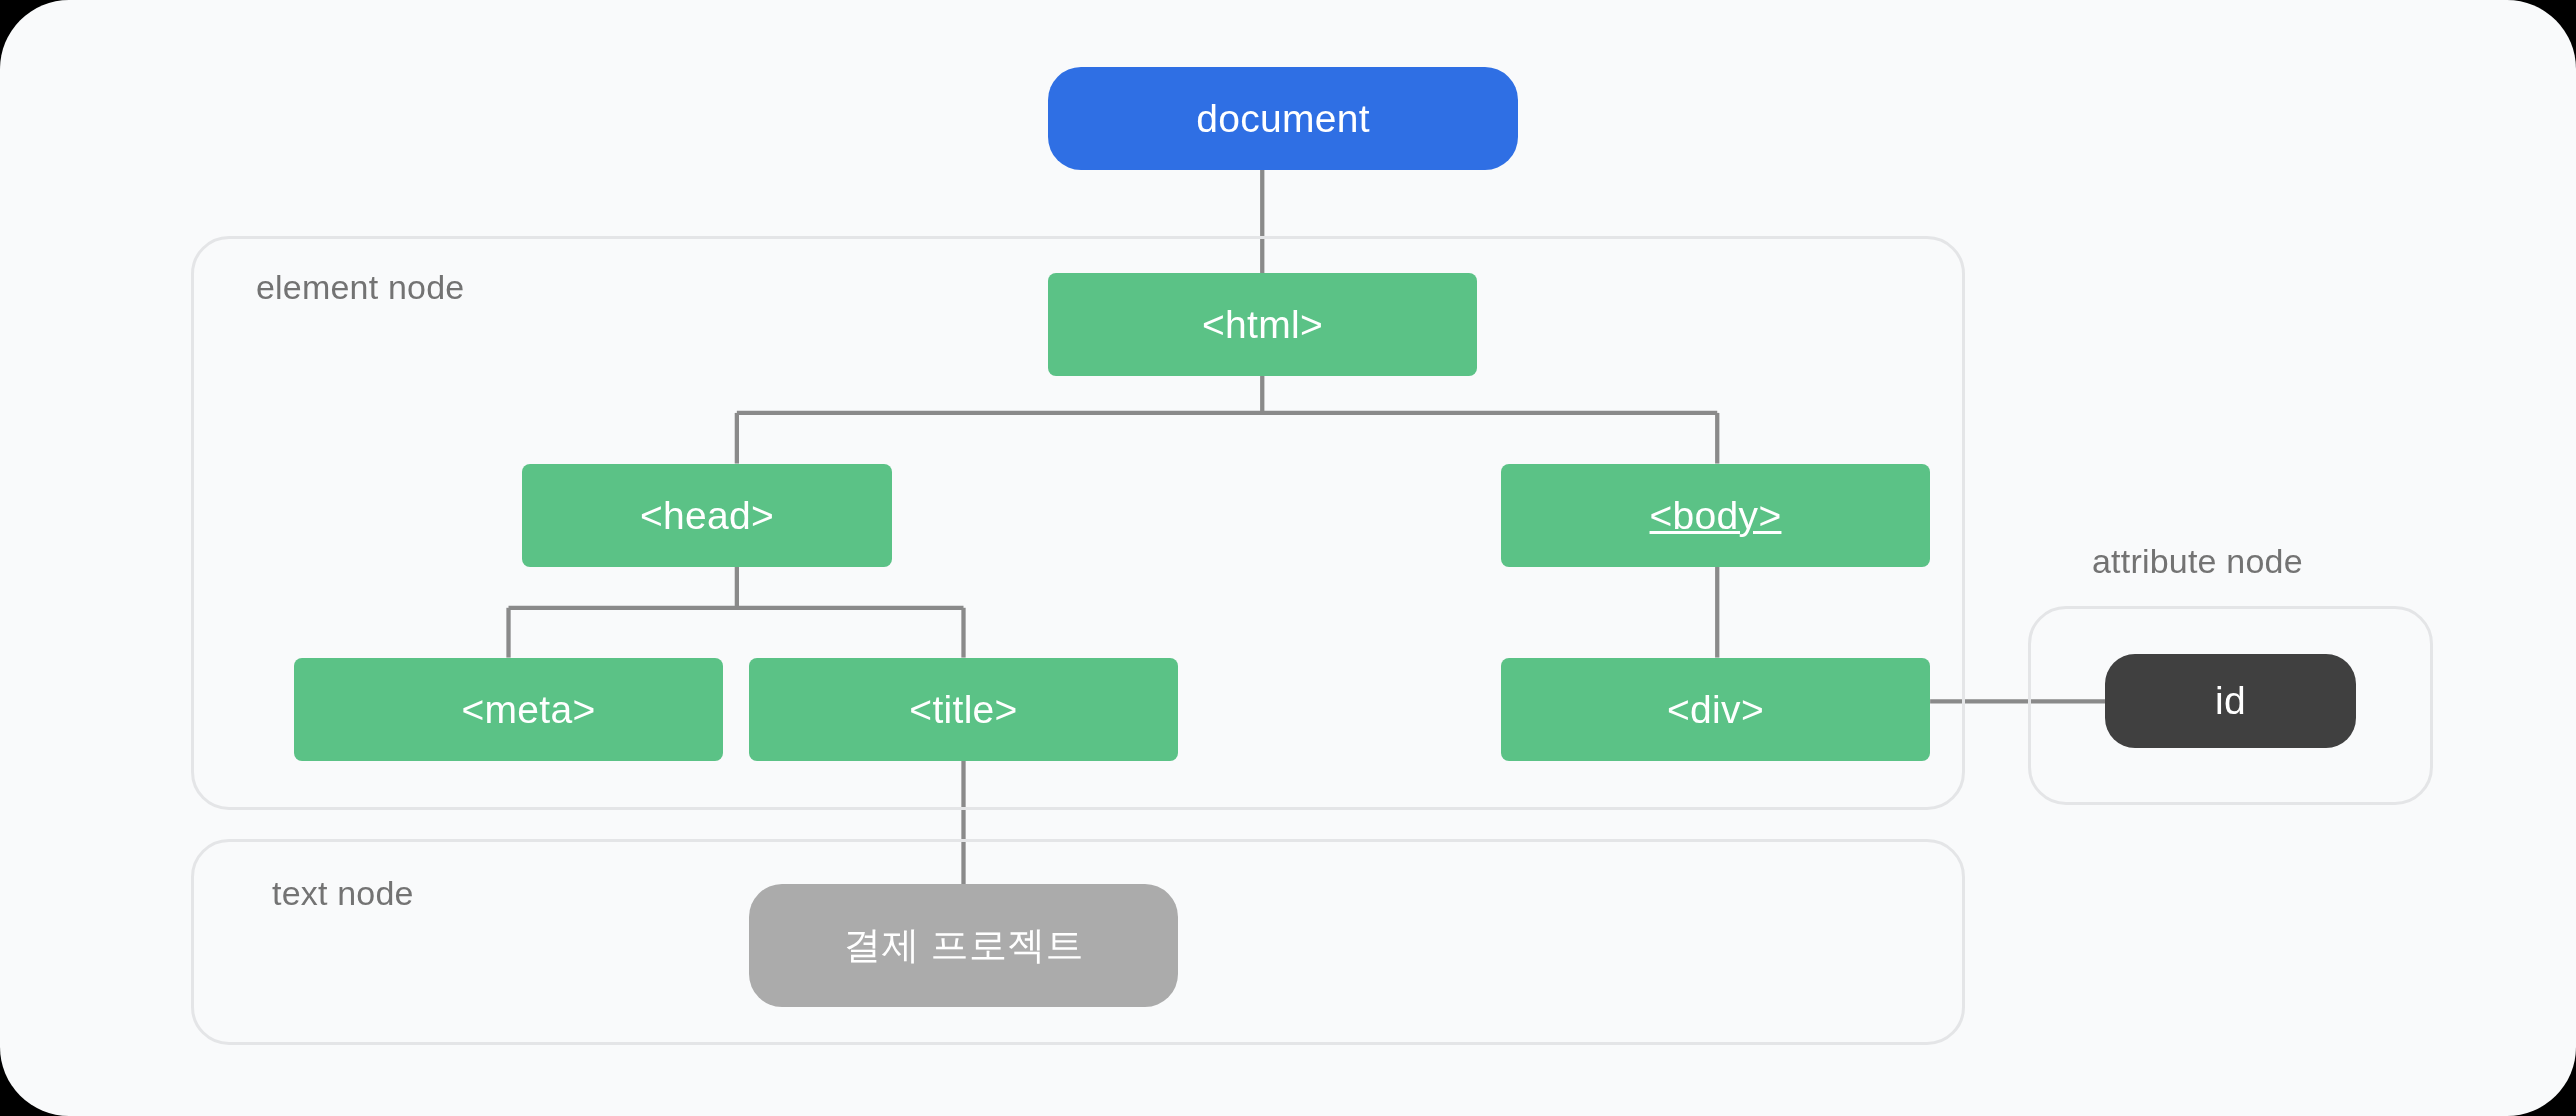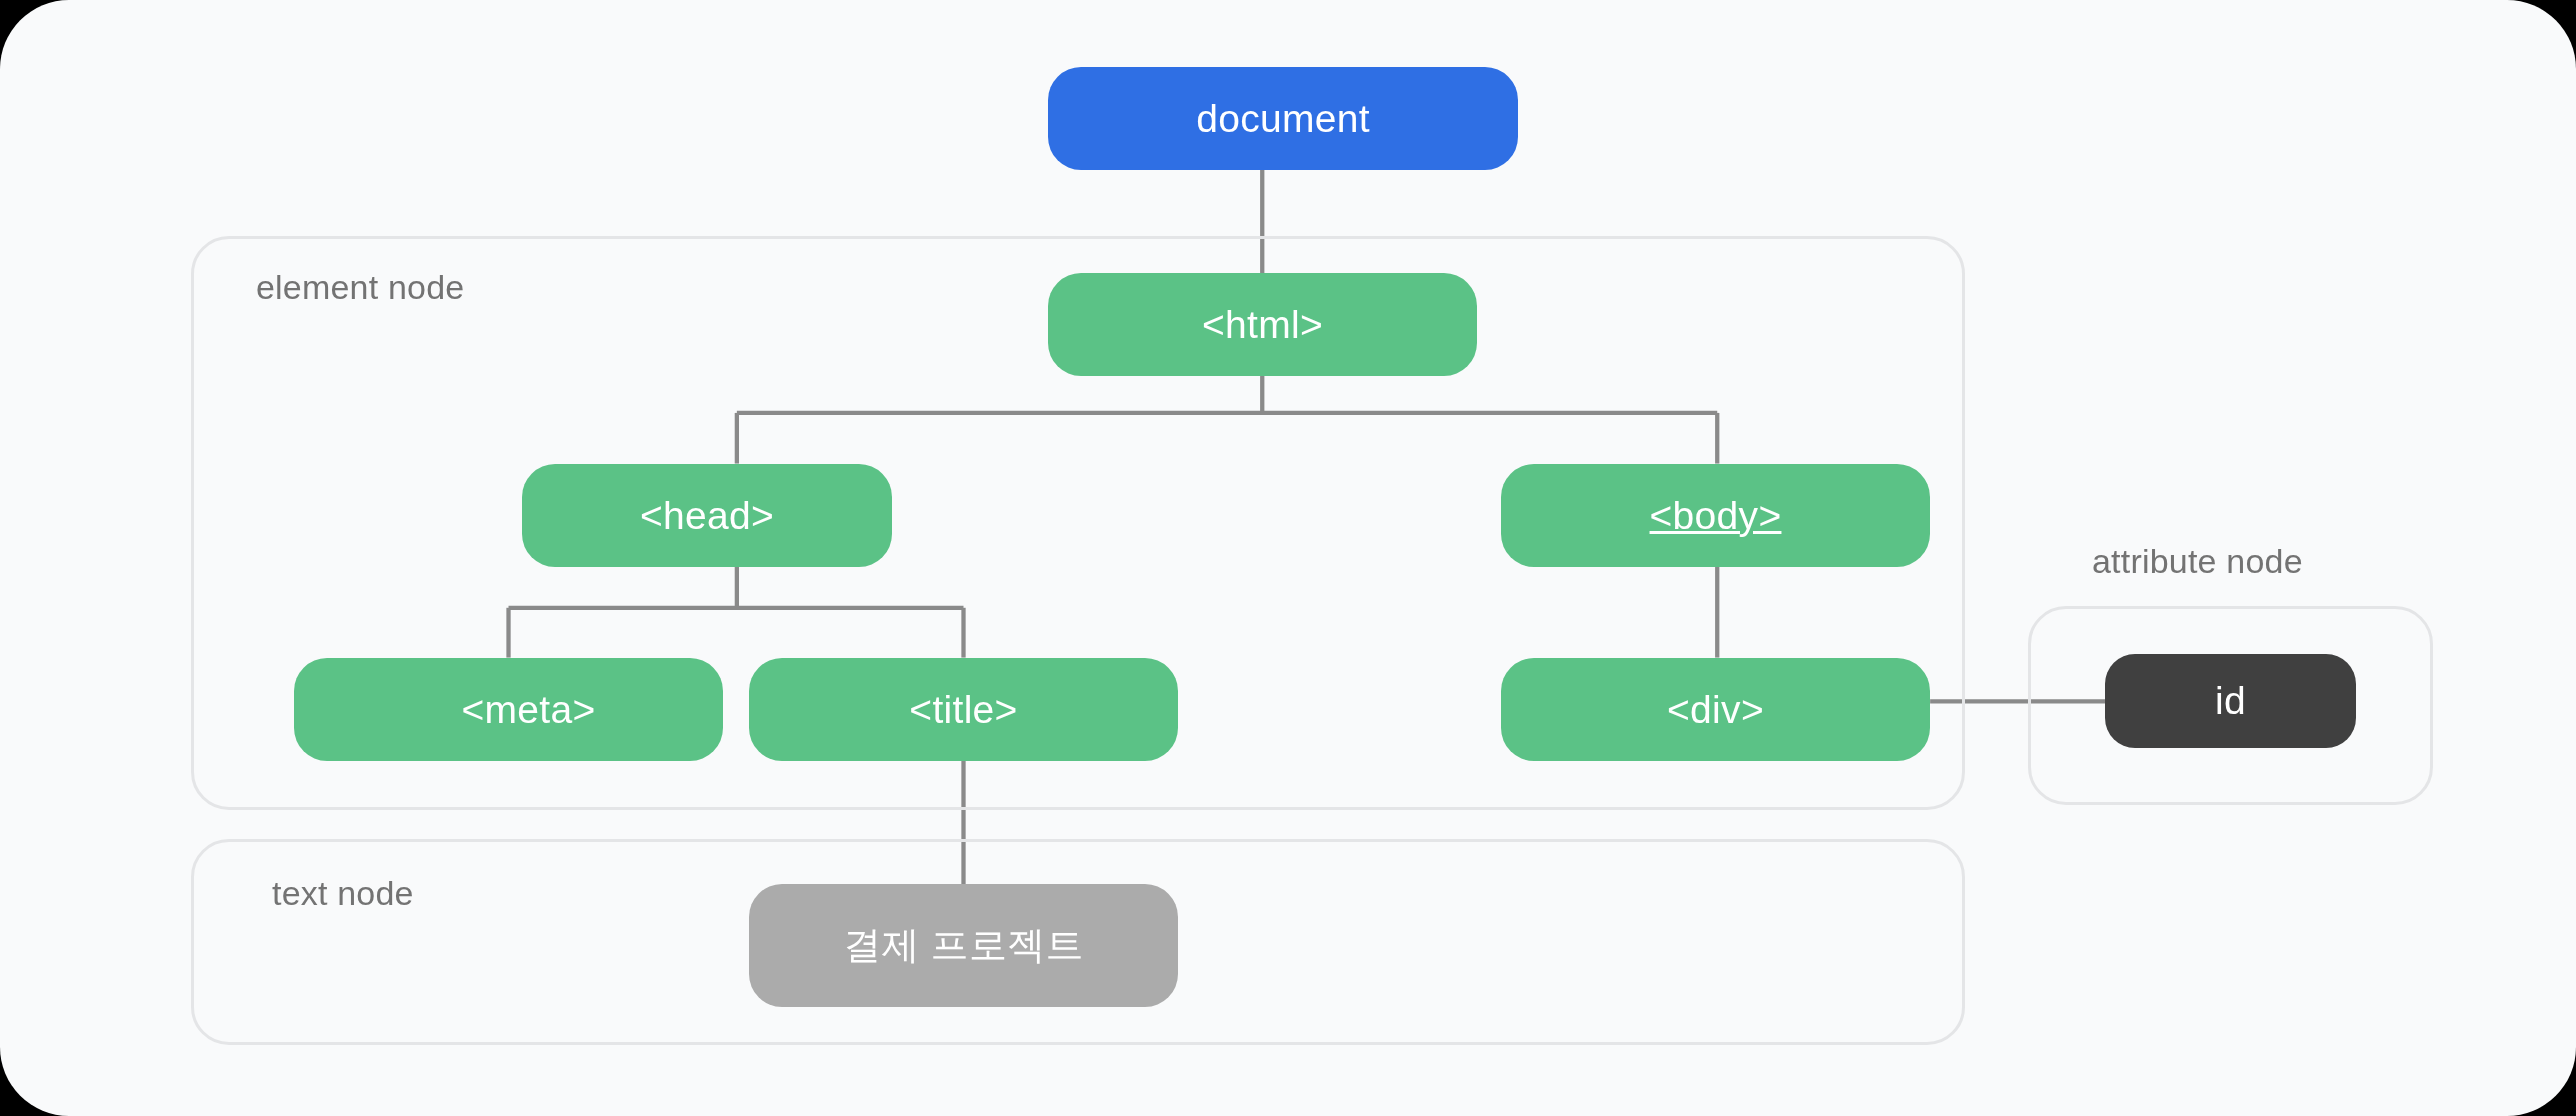--- a/index.html
+++ b/index.html
@@ -98,21 +98,21 @@
     align-items: center;
     justify-content: center;
     border-radius: 33px;
     color: #FFFFFF;
     font-size: 39px;
     letter-spacing: 0.3px;
     box-sizing: border-box;
     white-space: nowrap;
   }
   .node.kind-document { background: #2F6FE4; }
-  .node.kind-element  { background: #5BC286; }
+  .node.kind-element  { background: #5BC286; border-radius: 8px; }
   .node.kind-text     { background: #ABABAB; }
   .node.kind-attribute{ background: #404040; border-radius: 30px; }
 
   #node-document { left: 1048px; top: 67px;  width: 470px; height: 103px; }
   #node-html     { left: 1048px; top: 273px; width: 429px; height: 103px; }
   #node-head     { left: 522px;  top: 464px; width: 370px; height: 103px; }
   #node-body     { left: 1501px; top: 464px; width: 429px; height: 103px; text-decoration: underline; }
   #node-meta     { left: 294px;  top: 658px; width: 429px; height: 103px; padding-left: 40px; }
   #node-title    { left: 749px;  top: 658px; width: 429px; height: 103px; }
   #node-div      { left: 1501px; top: 658px; width: 429px; height: 103px; }

